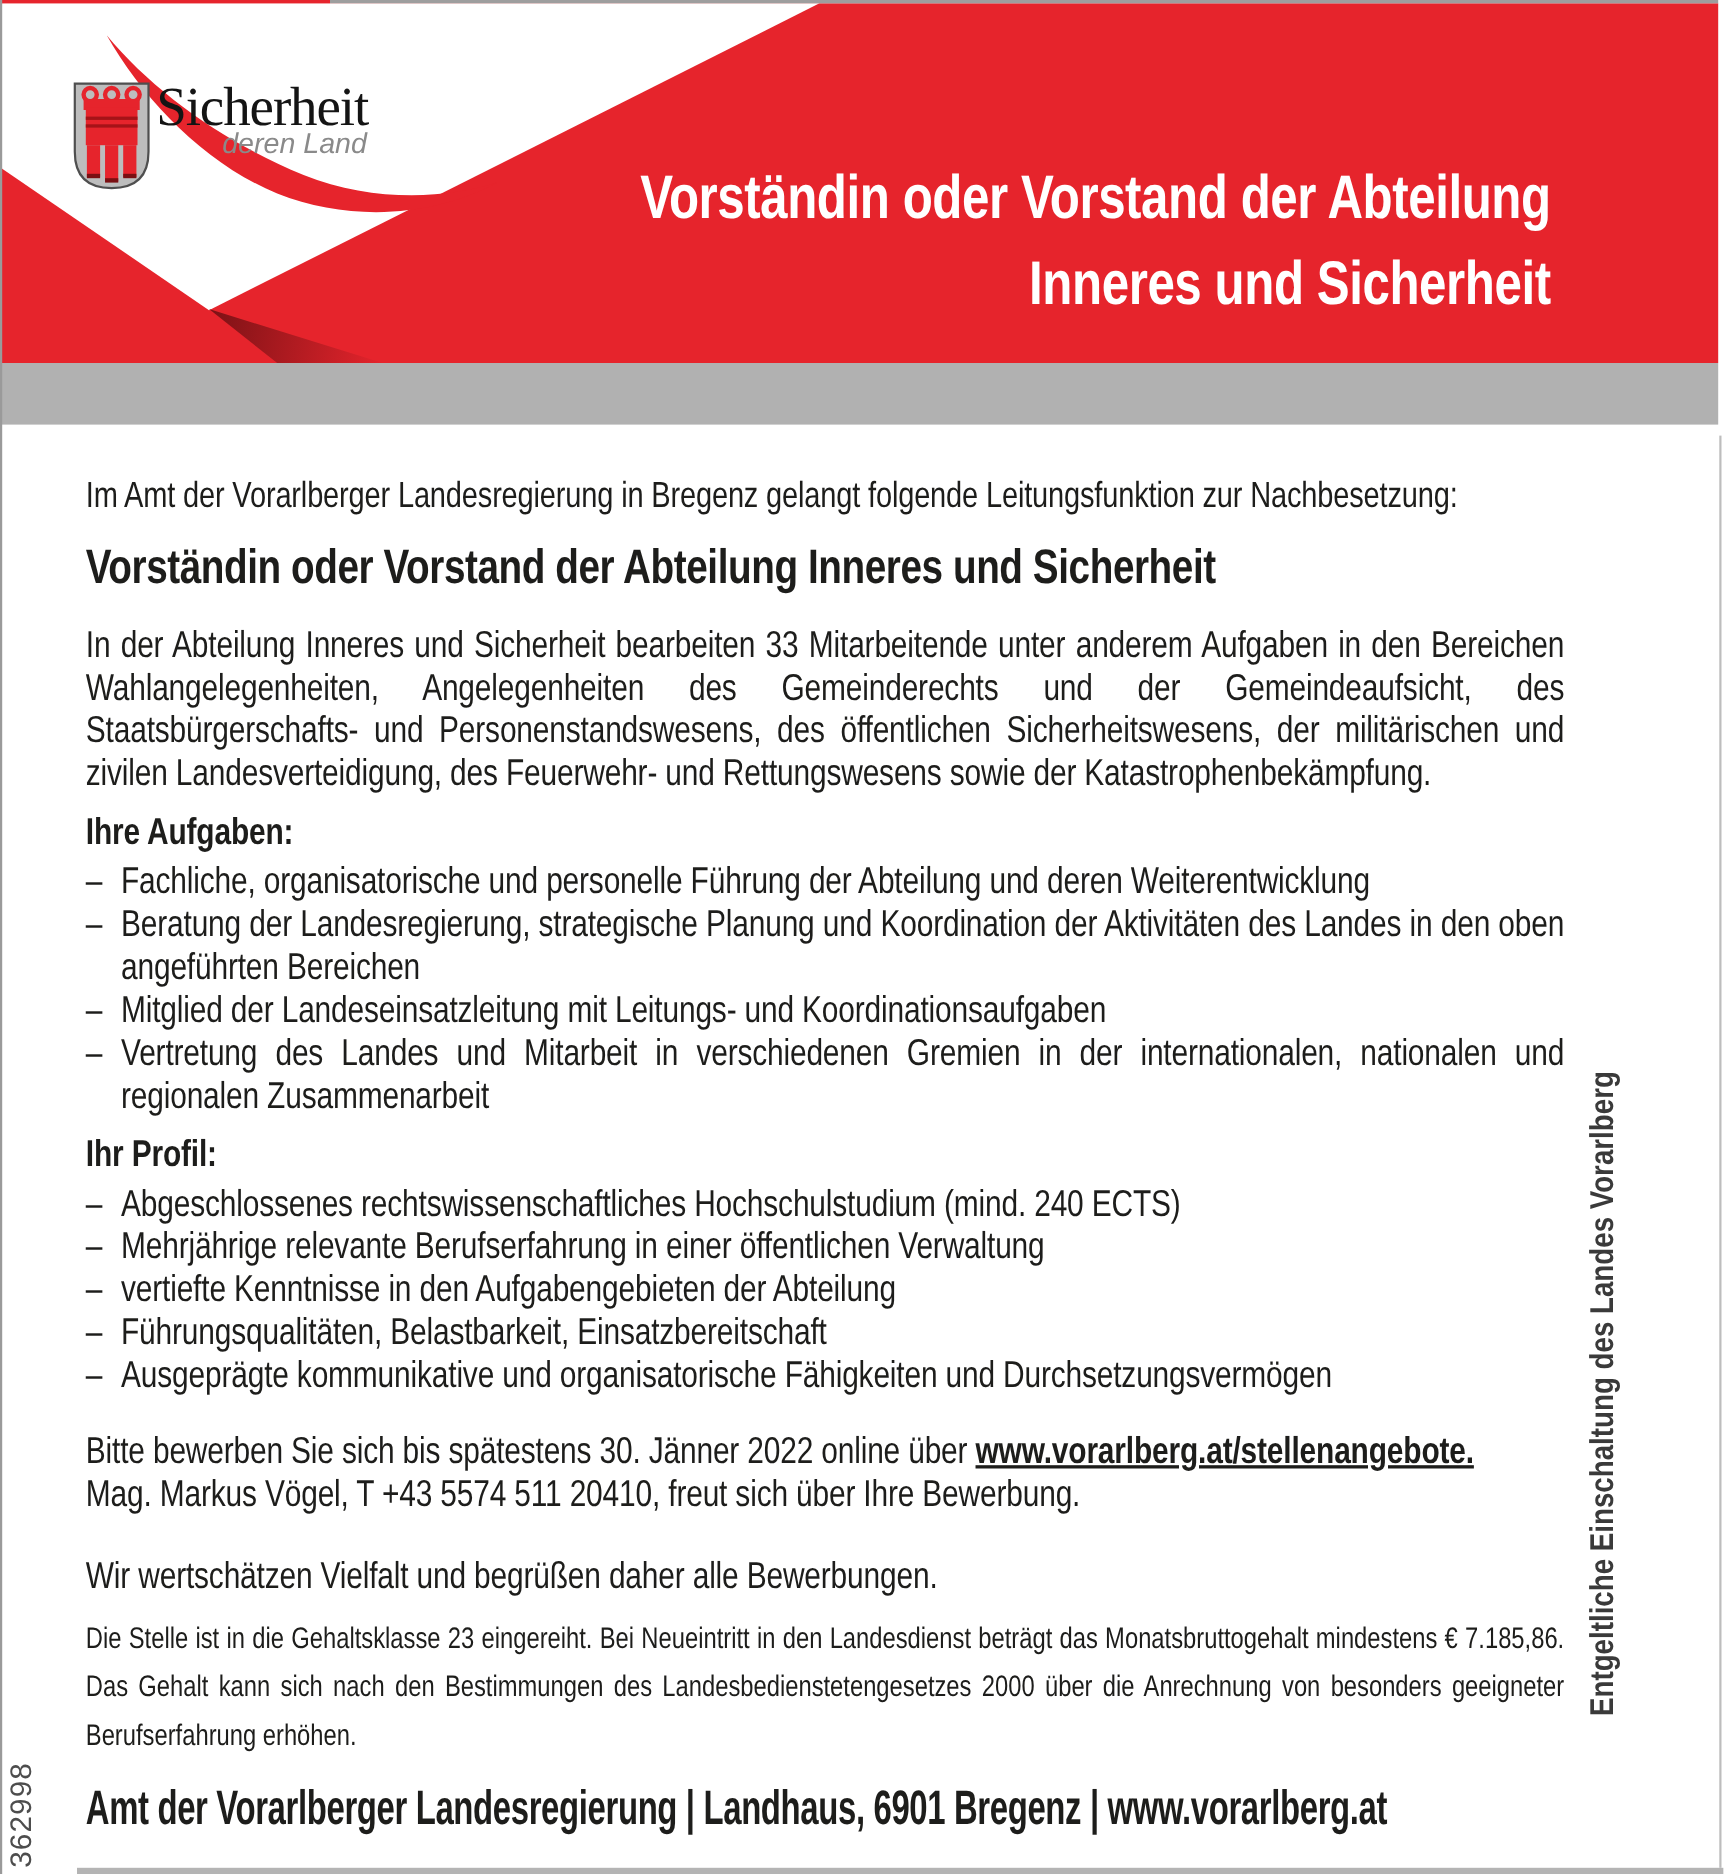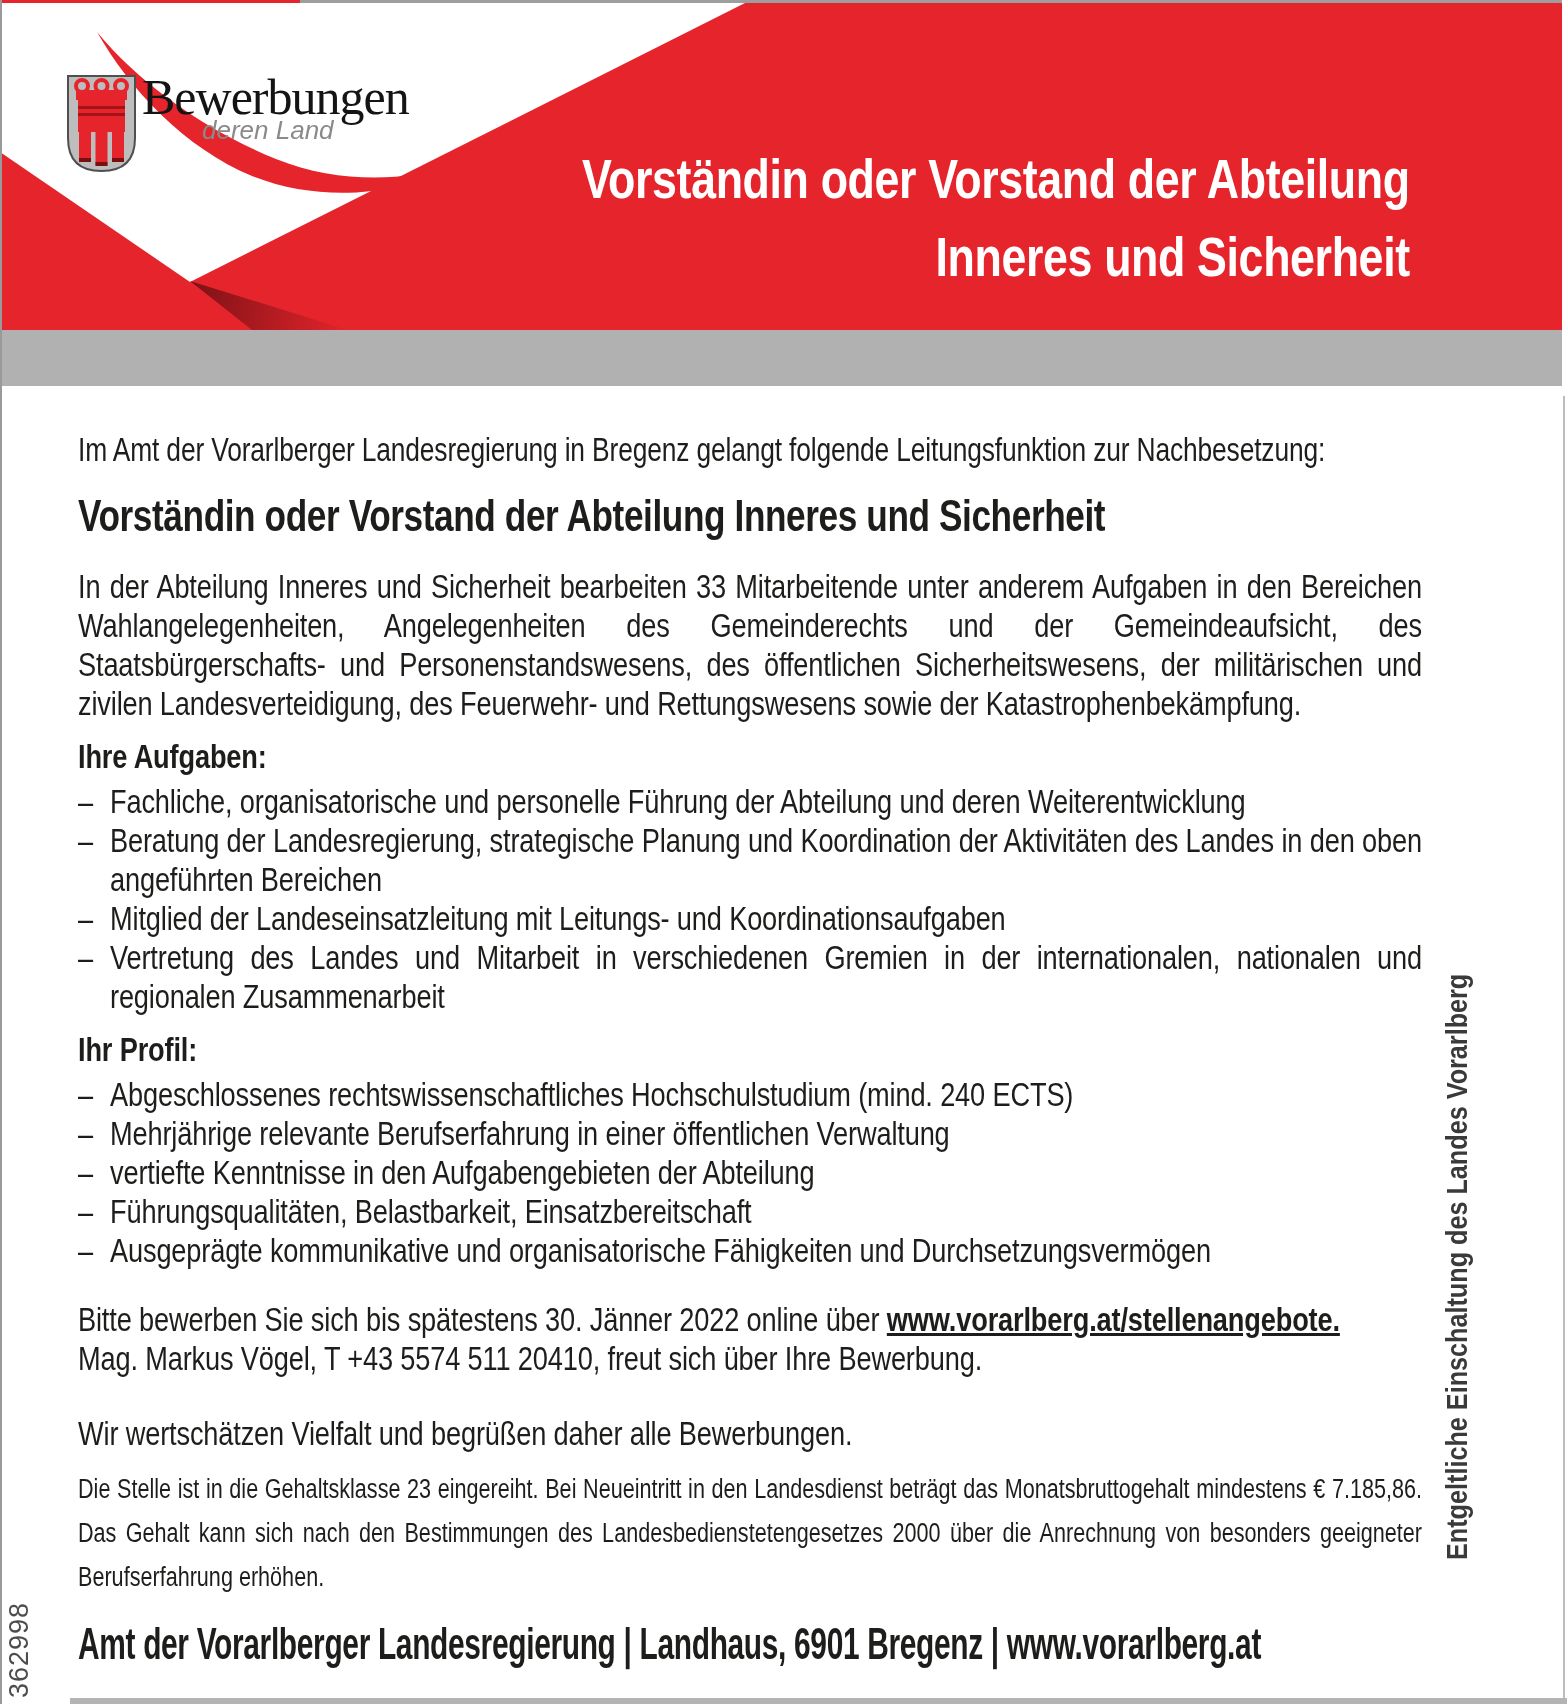--- a/index.html
+++ b/index.html
@@ -105,21 +105,21 @@
       <rect x="10" y="37" width="47" height="3" fill="#a51318"></rect>
       <rect x="11" y="56" width="12" height="29" fill="#e6242c"></rect>
       <rect x="27.5" y="56" width="12" height="33" fill="#e6242c"></rect>
       <rect x="44" y="56" width="12" height="29" fill="#e6242c"></rect>
       <rect x="11" y="82" width="12" height="4" fill="#7a0f12"></rect>
       <rect x="27.5" y="86" width="12" height="4" fill="#7a0f12"></rect>
       <rect x="44" y="82" width="12" height="4" fill="#7a0f12"></rect>
     </g>
   </svg>
 
-  <div class="logo-wordmark">Bewerbungen</div>
+  <div class="logo-wordmark">Sicherheit</div>
   <div class="logo-tagline">deren Land</div>
 
   <div class="header-title">
     <span>Vorständin oder Vorstand der Abteilung</span><br>
     <span>Inneres und Sicherheit</span>
   </div>
 
   <div class="content">
 
     <div class="intro">Im Amt der Vorarlberger Landesregierung in Bregenz gelangt folgende Leitungsfunktion zur Nachbesetzung:</div>

